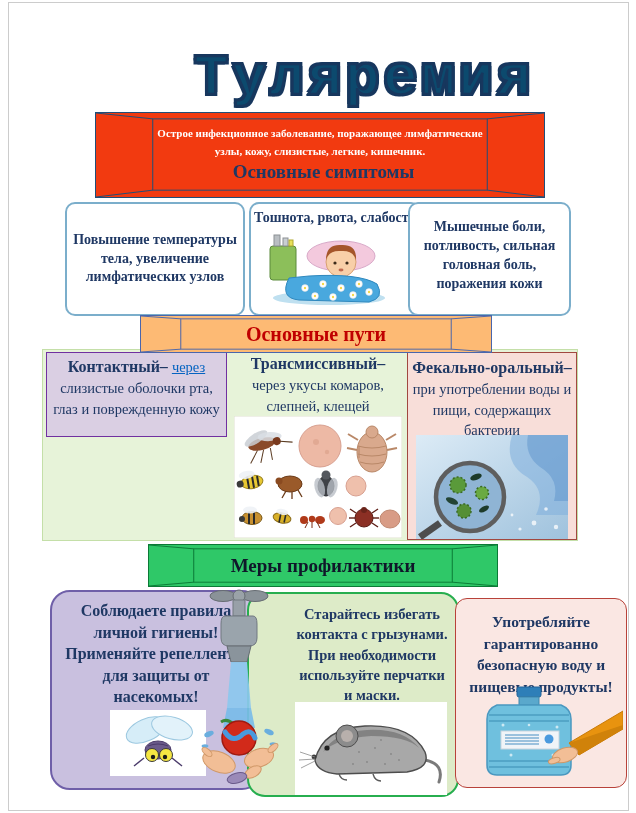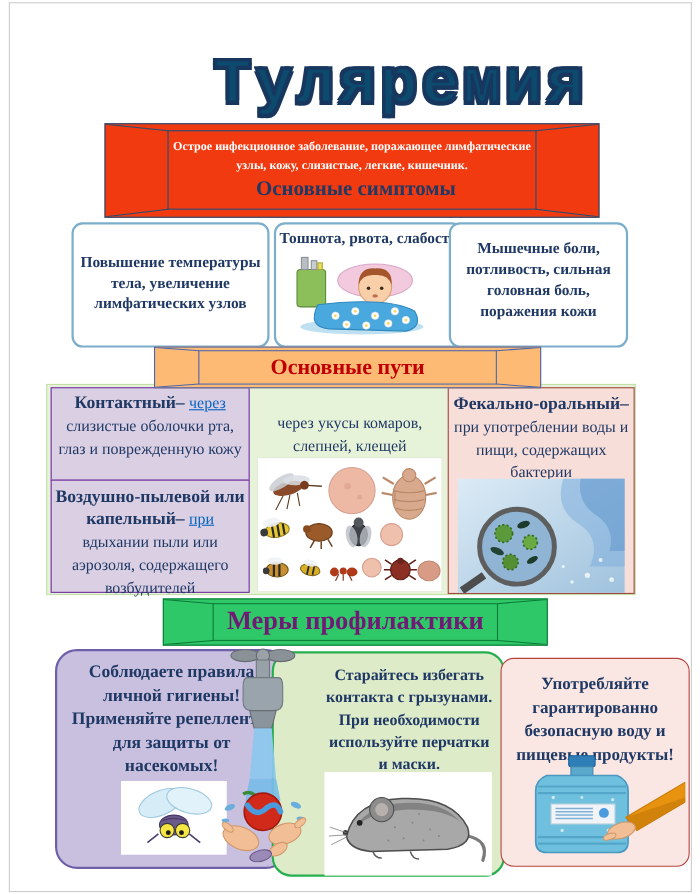--- a/index.html
+++ b/index.html
@@ -22,21 +22,21 @@
   .red-banner .inner-text { left:58px; right:58px; top:5px; bottom:7px; flex-direction:row; flex-wrap:wrap; align-content:center; }
   .red-banner .desc { font-size:11px; font-weight:bold; color:#ffffff; line-height:1.6; }
   .red-banner .head { font-size:19px; font-weight:bold; color:#1f3864; margin-left:7px; }
 
   .yellow-banner { left:140px; top:315px; width:352px; height:38px; background:#fdba74; border:1.5px solid #4a66ac; z-index:4; }
   .yellow-banner .inner-text { left:40px; right:40px; top:0; bottom:0; }
   .yellow-banner .label { font-size:20px; font-weight:bold; color:#c00000; }
 
   .green-banner { left:148px; top:544px; width:350px; height:43px; background:#2fc868; border:1.5px solid #0b7a36; z-index:4; }
   .green-banner .inner-text { left:45px; right:45px; top:0; bottom:0; }
-  .green-banner .label { font-size:24px; font-weight:bold; color:#701a75; }
+  .green-banner .label { font-size:19px; font-weight:bold; color:#0f172a; }
 
   
   .symptom-card { position:absolute; top:202px; height:114px; background:#ffffff;
     border:2px solid #7baecb; border-radius:10px; color:#1f3864; font-weight:bold; font-size:14px;
     text-align:center; line-height:1.35; z-index:2; }
   .sc1 { left:65px; width:180px; display:flex; align-items:center; justify-content:center; padding:6px; }
   .sc2 { left:249px; width:172px; padding-top:5px; }
   .sc3 { left:408px; width:163px; padding:14px 7px 0 7px; }
   .sc2 .img-slot { position:absolute; left:16px; bottom:2px; }
 
@@ -151,28 +151,23 @@
   </div>
 
   <div class="routes-wrap">
 
     <div class="route-cell contact-cell">
       <span class="route-title">Контактный–</span>
       <span class="route-body u-link">через</span>
       <span class="route-body">слизистые оболочки рта, глаз и поврежденную кожу</span>
     </div>
 
-    <div class="route-cell airborne-cell">
-      <span class="route-title">Воздушно-пылевой или капельный–</span>
-      <span class="route-body u-link">при</span>
-      <span class="route-body">вдыхании пыли или аэрозоля, содержащего возбудителей</span>
-    </div>
 
     <div class="route-cell transmissive-cell">
-      <br>
+      <span class="route-title">Трансмиссивный–</span><br>
       <span class="route-body">через укусы комаров, слепней, клещей</span>
       <span class="img-slot">
         <svg width="168" height="122" viewBox="0 0 168 122">
           <rect x="0" y="0" width="168" height="122" fill="#ffffff" stroke="#e0e0d0"></rect>
 
           <g transform="translate(28,28) rotate(-15)">
             <ellipse cx="0" cy="0" rx="14" ry="6" fill="#8a4a2a"></ellipse>
             <ellipse cx="-2" cy="-8" rx="13" ry="5" fill="#c9ced4" opacity="0.85" transform="rotate(-18)"></ellipse>
             <ellipse cx="8" cy="-7" rx="12" ry="4.5" fill="#d9dee4" opacity="0.85" transform="rotate(12)"></ellipse>
             <circle cx="15" cy="1" r="4" fill="#7a3a1e"></circle>

